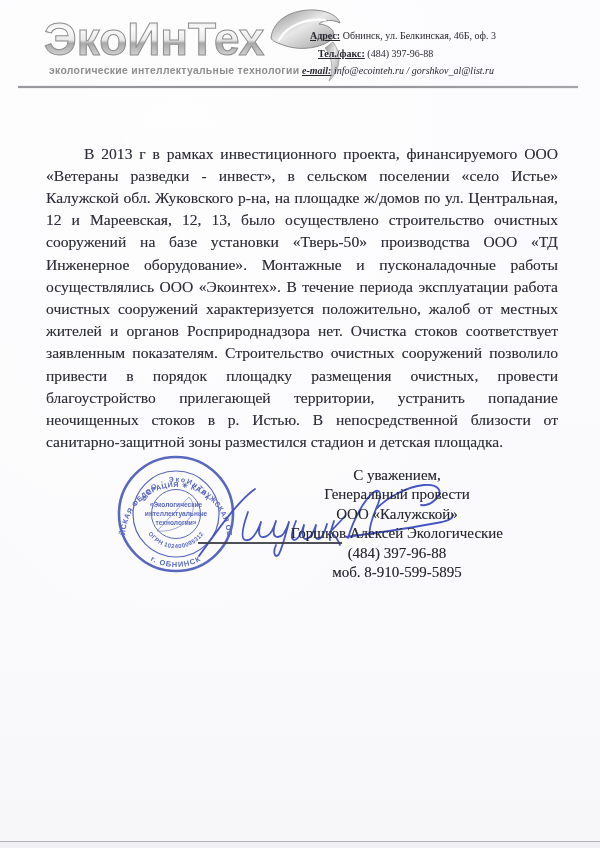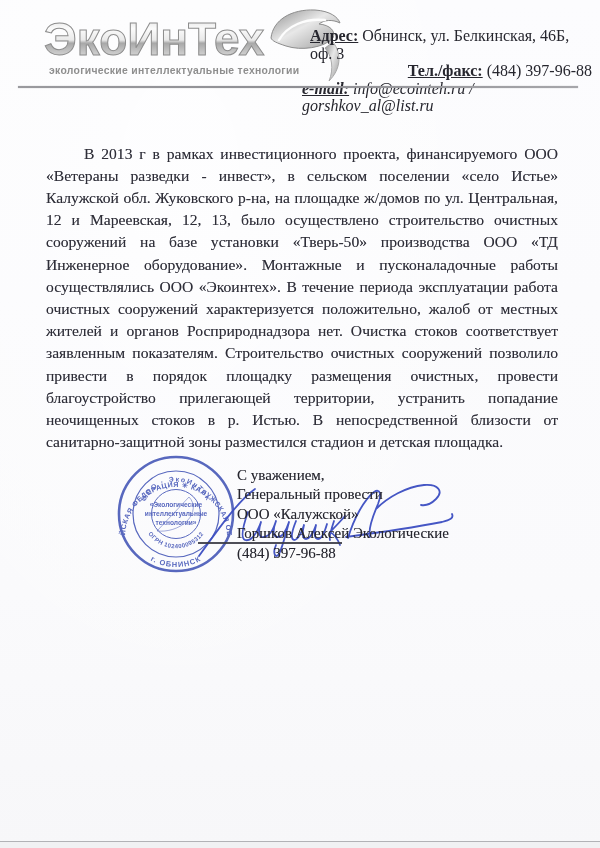--- a/index.html
+++ b/index.html
@@ -16,24 +16,24 @@
       radial-gradient(ellipse at 30% 20%, rgba(255,255,255,.6), rgba(0,0,0,0) 60%),
       linear-gradient(180deg,#fcfcfe 0%, #fafafc 70%, #f7f7f9 100%);
   }
   .scan-bottom-line{position:absolute;left:0;right:0;top:841px;height:1px;background:#b2b2b6;}
   .scan-bottom-area{position:absolute;left:0;right:0;top:842px;bottom:0;background:#f1f1f3;}
 
   
   .logo-wrap{position:absolute;left:26px;top:8px;width:300px;height:78px;margin-left:17px;}
   .contact{
     position:absolute;left:300px;top:27px;width:292px;
-    font-size:16px;line-height:17.5px;color:#26262e;
+    font-size:10px;line-height:17.5px;color:#26262e;
   }
   .contact .line1{padding-left:10px;}
-  .contact .line2{padding-left:18px;text-align:right;}
+  .contact .line2{padding-left:18px;}
   .contact .line3{padding-left:2px;font-style:italic;}
   .contact .lbl{font-weight:bold;text-decoration:underline;}
   .rule{
     position:absolute;left:18px;top:86px;width:560px;height:2px;
     background:linear-gradient(90deg,#9a9a9e,#8f8f94 50%,#a6a6aa);
     box-shadow:0 0 1px rgba(120,120,125,.7);
   }
 
   
   .letter-body{
@@ -43,21 +43,21 @@
     color:#2e2e38;
     text-shadow:0 0 .4px rgba(46,46,60,.45);
   }
 
   
   .stamp{position:absolute;left:109px;top:447px;width:134px;height:134px;opacity:.88;}
   .sig-svg{position:absolute;left:185px;top:476px;width:290px;height:90px;}
   .sig-underline{position:absolute;left:198px;top:542px;width:144px;height:1.5px;background:#3c3c46;opacity:.9;}
   .sign-block{
     position:absolute;right:43px;top:466px;width:320px;
-    text-align:left;font-size:15px;line-height:19.4px;color:#26262e;
+    text-align:center;font-size:15px;line-height:19.4px;color:#26262e;
     text-shadow:0 0 .4px rgba(46,46,60,.4);
   }
 </style>
 </head>
 <body>
 
 <div class="page">
 
   <div class="logo-wrap">
     <svg width="300" height="78" viewBox="0 0 300 78">
@@ -152,17 +152,18 @@
     </g>
   </svg>
   <div class="sig-underline"></div>
 
   <div class="sign-block">
     <div>С уважением,</div>
     <div>Генеральный провести</div>
     <div>ООО «Калужской»</div>
     <div>Горшков Алексей Экологические</div>
     <div>(484) 397-96-88</div>
+    <div>моб. 8-910-599-5895</div>
   </div>
 
   <div class="scan-bottom-line"></div>
   <div class="scan-bottom-area"></div>
 </div>
 
 </body></html>

